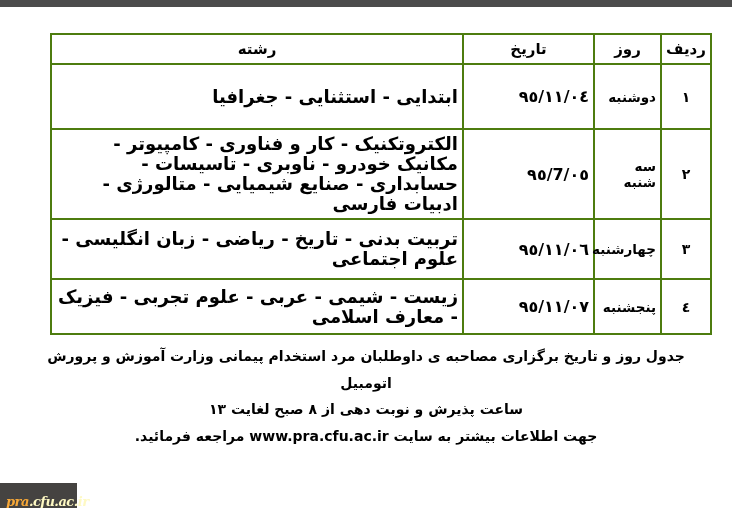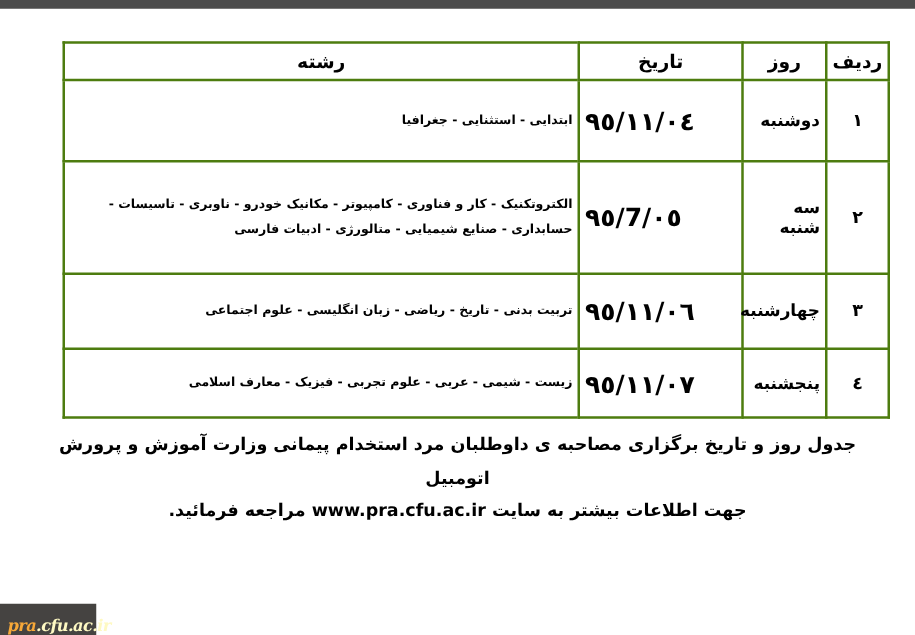--- a/index.html
+++ b/index.html
@@ -34,22 +34,22 @@
   th.col-tarikh { width: 121px; }
   th.col-reshteh { width: auto; }
   tr.hdr { height: 30px; }
   tr.r1  { height: 65px; }
   tr.r2  { height: 90px; }
   tr.r3  { height: 60px; }
   tr.r4  { height: 55px; }
   table.schedule th { font-size: 15px; text-align: center; }
   td.radif  { text-align: center; font-size: 14px; }
   td.rooz   { font-size: 13.5px; }
-  td.tarikh { text-align: left; font-size: 20px; direction: ltr; }
-  td.reshteh { text-align: right; font-size: 10px; line-height: 20px; padding: 2px 5px; }
+  td.tarikh { text-align: right; font-size: 16px; direction: ltr; }
+  td.reshteh { text-align: right; font-size: 18px; line-height: 20px; padding: 2px 5px; }
   .notes {
     position: absolute; top: 343px; left: 28px; right: 28px;
     text-align: center;
     font-weight: bold;
     font-size: 14px;
     line-height: 26.5px;
     color: #000;
   }
   .watermark {
     position: absolute; left: 0; top: 483px;
@@ -105,19 +105,20 @@
       <td class="rooz">پنجشنبه</td>
       <td class="tarikh">٩٥/١١/٠٧</td>
       <td class="reshteh">زیست - شیمی - عربی - علوم تجربی - فیزیک - معارف اسلامی</td>
     </tr>
   </tbody>
 </table>
 
 <div class="notes" dir="rtl">
   <div class="note">جدول روز و تاریخ برگزاری مصاحبه ی داوطلبان مرد استخدام پیمانی وزارت آموزش و پرورش</div>
   <div class="note">اتومبیل</div>
+  <div class="note">ساعت پذیرش و نوبت دهی از ٨ صبح لغایت ١٣</div>
   <div class="note">جهت اطلاعات بیشتر به سایت www.pra.cfu.ac.ir مراجعه فرمائید.</div>
 </div>
 
 <div class="watermark">
   <span class="wm-prefix">pra</span>
     <span class="wm-suffix">.cfu.ac.ir</span>
 </div>
 
 </body></html>

